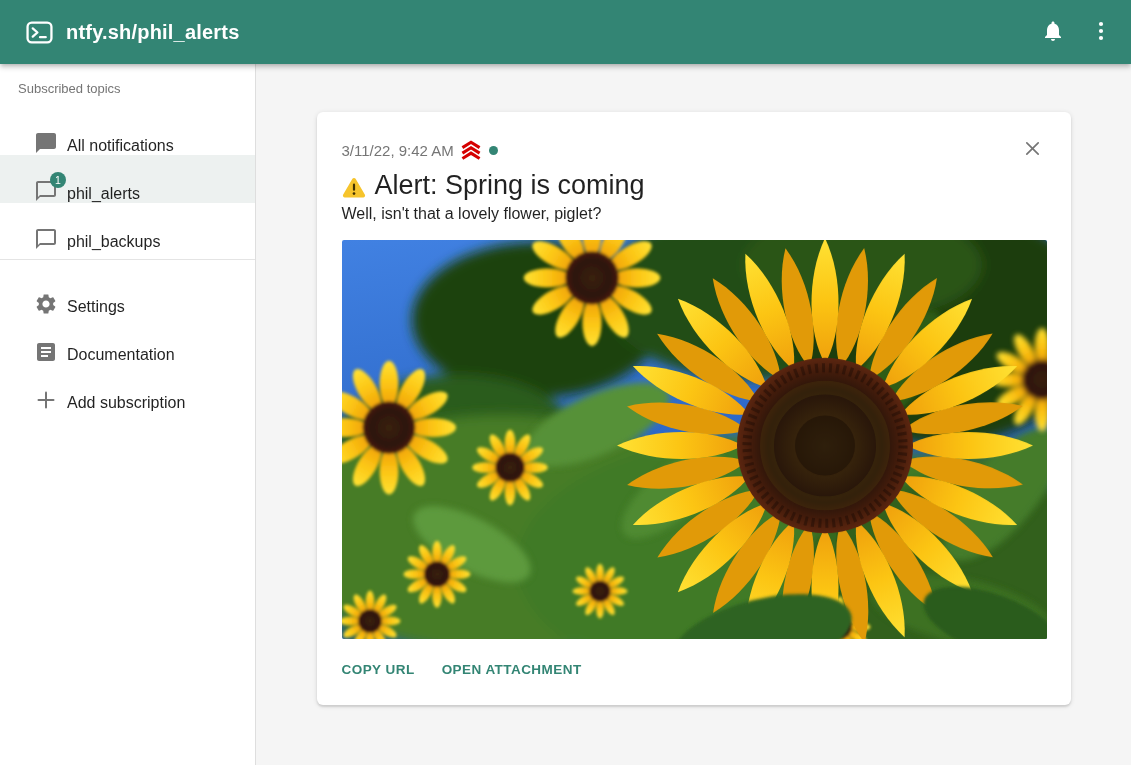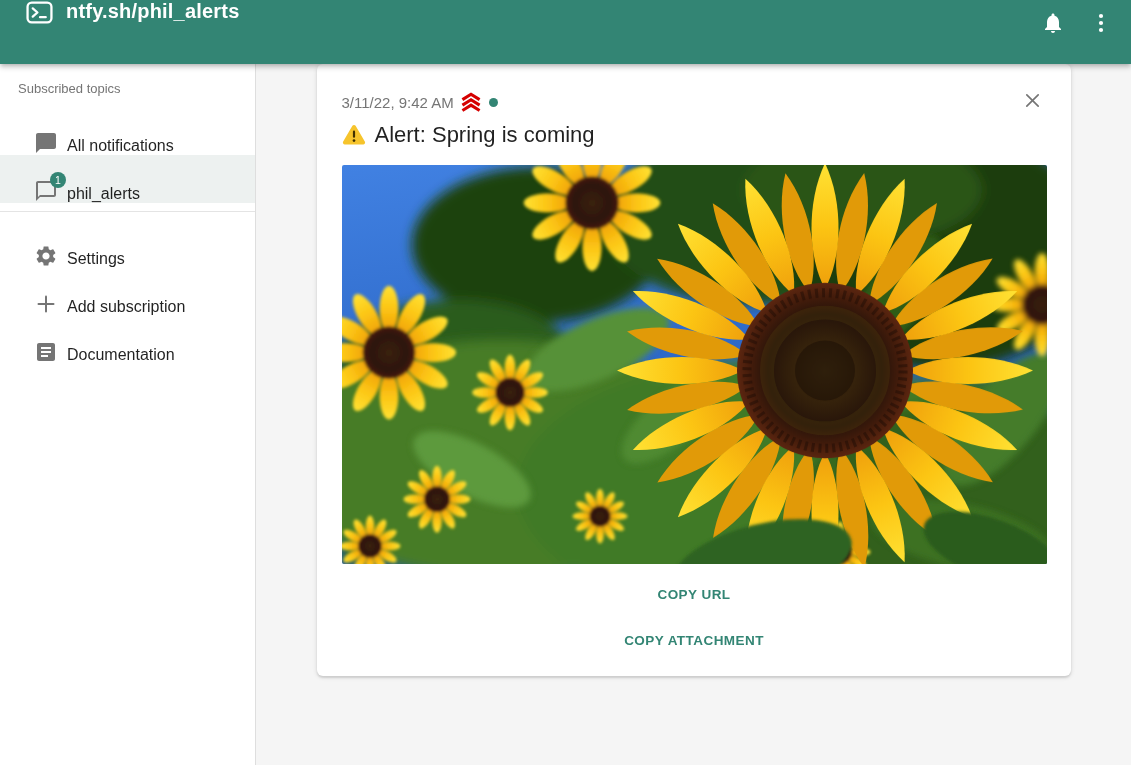--- a/index.html
+++ b/index.html
@@ -8,21 +8,21 @@
     font-family: "Liberation Sans", "DejaVu Sans", sans-serif;
     background: #f5f5f5;
     color: rgba(0,0,0,0.87);
   }
 
   
   .appbar {
     height: 64px;
     background: #338574;
     display: flex;
-    align-items: flex-start;
+    align-items: center;
     padding: 0 6px 0 26px;
     box-shadow: 0 2px 4px -1px rgba(0,0,0,0.2), 0 4px 5px 0 rgba(0,0,0,0.14);
     position: relative;
     z-index: 10;
   }
   .appbar .logo { width: 28px; height: 24px; display: flex; align-items: center; }
   .appbar h1 {
     color: #fff;
     font-size: 20px;
     font-weight: 700;
@@ -73,21 +73,21 @@
     background: #338574;
     color: #fff;
     font-size: 10.5px;
     font-weight: 500;
     display: flex; align-items: center; justify-content: center;
   }
   .bell-off { margin-left: auto; color: #757575; width: 24px; height: 24px; }
   .divider { border: none; border-top: 1px solid #e4e4e4; margin: 8px 0; }
 
   
-  .main { flex: 1; }
+  .main { flex: 1; padding-top: 48px; }
   .card {
     width: 754px;
     margin: 0 auto;
     background: #fff;
     border-radius: 6px;
     box-shadow: 0 1px 5px rgba(0,0,0,0.12), 0 2px 2px rgba(0,0,0,0.10);
     padding: 14px 24px 26px 25px;
   }
   .meta-row {
     display: flex;
@@ -107,38 +107,38 @@
     margin-left: auto;
     width: 28px; height: 28px;
     background: none; border: none; cursor: pointer;
     color: #757575;
     display: flex; align-items: center; justify-content: center;
   }
   .title-row {
     display: flex;
     align-items: center;
     margin-top: 6px;
-    font-size: 22px;
+    font-size: 27px;
     font-weight: 400;
     color: rgba(0,0,0,0.87);
   }
   .title-row .warn { width: 24px; height: 22px; margin-right: 9px; flex-shrink: 0; }
   .message { margin-top: 4px; font-size: 16px; color: rgba(0,0,0,0.87); }
   .attachment {
     margin-top: 17px;
     width: 705px; height: 399px;
     border-radius: 2px;
     overflow: hidden;
     cursor: pointer;
     display: block;
     line-height: 0;
   }
   .attachment svg { width: 100%; height: 100%; }
   .tags { margin-top: 10px; font-size: 14.5px; color: #757575; }
-  .actions { margin-top: 21px; display: flex; gap: 27px; flex-direction: column; }
+  .actions { margin-top: 21px; display: flex; gap: 27px; }
   .text-btn {
     background: none; border: none; cursor: pointer;
     color: #338574;
     font-family: inherit;
     font-size: 13.5px;
     font-weight: 700;
     letter-spacing: 0.45px;
     padding: 2px 0;
   }
 </style>
@@ -191,52 +191,60 @@
       <div class="nav-item selected">
         <span class="icon-wrap">
           <svg viewBox="0 0 24 24" width="24" height="24" fill="#757575">
             <path d="M20 2H4c-1.1 0-2 .9-2 2v18l4-4h14c1.1 0 2-.9 2-2V4c0-1.1-.9-2-2-2zm0 14H6l-2 2V4h16v12z"></path>
           </svg>
           <span class="badge">1</span>
         </span>
         <span class="label">phil_alerts</span>
       </div>
 
+      <div class="nav-item">
+        <span class="icon-wrap">
+          <svg viewBox="0 0 24 24" width="24" height="24" fill="#757575">
+            <path d="M20 2H4c-1.1 0-2 .9-2 2v18l4-4h14c1.1 0 2-.9 2-2V4c0-1.1-.9-2-2-2zm0 14H6l-2 2V4h16v12z"></path>
+          </svg>
+        </span>
+        <span class="label">phil_backups</span>
+      </div>
 
     </nav>
 
     <hr class="divider">
 
     <nav>
       <div class="nav-item">
         <span class="icon-wrap">
           <svg viewBox="0 0 24 24" width="24" height="24" fill="#757575">
             <path d="M19.14,12.94c0.04-0.3,0.06-0.61,0.06-0.94c0-0.32-0.02-0.64-0.07-0.94l2.03-1.58c0.18-0.14,0.23-0.41,0.12-0.61 l-1.92-3.32c-0.12-0.22-0.37-0.29-0.59-0.22l-2.39,0.96c-0.5-0.38-1.03-0.7-1.62-0.94L14.4,2.81c-0.04-0.24-0.24-0.41-0.48-0.41 h-3.84c-0.24,0-0.43,0.17-0.47,0.41L9.25,5.35C8.66,5.59,8.12,5.92,7.63,6.29L5.24,5.33c-0.22-0.08-0.47,0-0.59,0.22L2.74,8.87 C2.62,9.08,2.66,9.34,2.86,9.48l2.03,1.58C4.84,11.36,4.8,11.69,4.8,12s0.02,0.64,0.07,0.94l-2.03,1.58 c-0.18,0.14-0.23,0.41-0.12,0.61l1.92,3.32c0.12,0.22,0.37,0.29,0.59,0.22l2.39-0.96c0.5,0.38,1.03,0.7,1.62,0.94l0.36,2.54 c0.05,0.24,0.24,0.41,0.48,0.41h3.84c0.24,0,0.44-0.17,0.47-0.41l0.36-2.54c0.59-0.24,1.13-0.56,1.62-0.94l2.39,0.96 c0.22,0.08,0.47,0,0.59-0.22l1.92-3.32c0.12-0.22,0.07-0.47-0.12-0.61L19.14,12.94z M12,15.6c-1.98,0-3.6-1.62-3.6-3.6 s1.62-3.6,3.6-3.6s3.6,1.62,3.6,3.6S13.98,15.6,12,15.6z"></path>
           </svg>
         </span>
         <span class="label">Settings</span>
+      </div>
+
+      <div class="nav-item">
+        <span class="icon-wrap">
+          <svg viewBox="0 0 24 24" width="24" height="24" fill="#757575">
+            <path d="M19 3H5c-1.1 0-2 .9-2 2v14c0 1.1.9 2 2 2h14c1.1 0 2-.9 2-2V5c0-1.1-.9-2-2-2zm-5 14H7v-2h7v2zm3-4H7v-2h10v2zm0-4H7V7h10v2z"></path>
+          </svg>
+        </span>
+        <span class="label">Documentation</span>
       </div>
 
       <div class="nav-item">
         <span class="icon-wrap">
           <svg viewBox="0 0 24 24" width="24" height="24" fill="none" stroke="#757575" stroke-width="2" stroke-linecap="round">
             <line x1="12" y1="4.5" x2="12" y2="19.5"></line>
               <line x1="4.5" y1="12" x2="19.5" y2="12"></line>
           </svg>
         </span>
         <span class="label">Add subscription</span>
-      </div>
-
-      <div class="nav-item">
-        <span class="icon-wrap">
-          <svg viewBox="0 0 24 24" width="24" height="24" fill="#757575">
-            <path d="M19 3H5c-1.1 0-2 .9-2 2v14c0 1.1.9 2 2 2h14c1.1 0 2-.9 2-2V5c0-1.1-.9-2-2-2zm-5 14H7v-2h7v2zm3-4H7v-2h10v2zm0-4H7V7h10v2z"></path>
-          </svg>
-        </span>
-        <span class="label">Documentation</span>
       </div>
     </nav>
   </aside>
 
   <main class="main">
     <article class="card">
 
       <div class="meta-row">
         <span>3/11/22, 9:42 AM</span>
         <span class="priority-icon">
@@ -261,20 +269,21 @@
         <span class="warn">
           <svg viewBox="0 0 24 22" width="24" height="22">
             <path d="M10.4 1.8 L1.2 17.6 a1.85 1.85 0 0 0 1.6 2.8 h18.4 a1.85 1.85 0 0 0 1.6-2.8 L13.6 1.8 a1.85 1.85 0 0 0-3.2 0 Z" fill="#f6c42c"></path>
             <rect x="10.9" y="6.6" width="2.2" height="7.2" rx="1.1" fill="#403000"></rect>
             <circle cx="12" cy="16.6" r="1.35" fill="#403000"></circle>
           </svg>
         </span>
         <span>Alert: Spring is coming</span>
       </h2>
 
+      <p class="message">Well, isn't that a lovely flower, piglet?</p>
 
       <div class="attachment">
         <svg viewBox="0 0 705 400" preserveAspectRatio="none">
           <defs>
             <linearGradient id="skyg" x1="0" y1="0" x2="0.25" y2="1">
               <stop offset="0" stop-color="#4181e2"></stop>
               <stop offset="1" stop-color="#1e56b4"></stop>
             </linearGradient>
             <linearGradient id="petg" x1="0" y1="1" x2="0" y2="0">
               <stop offset="0" stop-color="#ef9f0c"></stop>
@@ -405,18 +414,18 @@
           <g filter="url(#b2)">
             <ellipse cx="420" cy="398" rx="92" ry="38" fill="#2f6320" transform="rotate(-14 420 398)"></ellipse>
             <ellipse cx="650" cy="385" rx="72" ry="30" fill="#2a5c1c" transform="rotate(20 650 385)"></ellipse>
           </g>
         </svg>
       </div>
 
 
       <div class="actions">
         <button class="text-btn">COPY URL</button>
-        <button class="text-btn">COPY ATTACHMENT</button>
+        <button class="text-btn">OPEN ATTACHMENT</button>
       </div>
 
     </article>
   </main>
 </div>
 
 </body></html>

